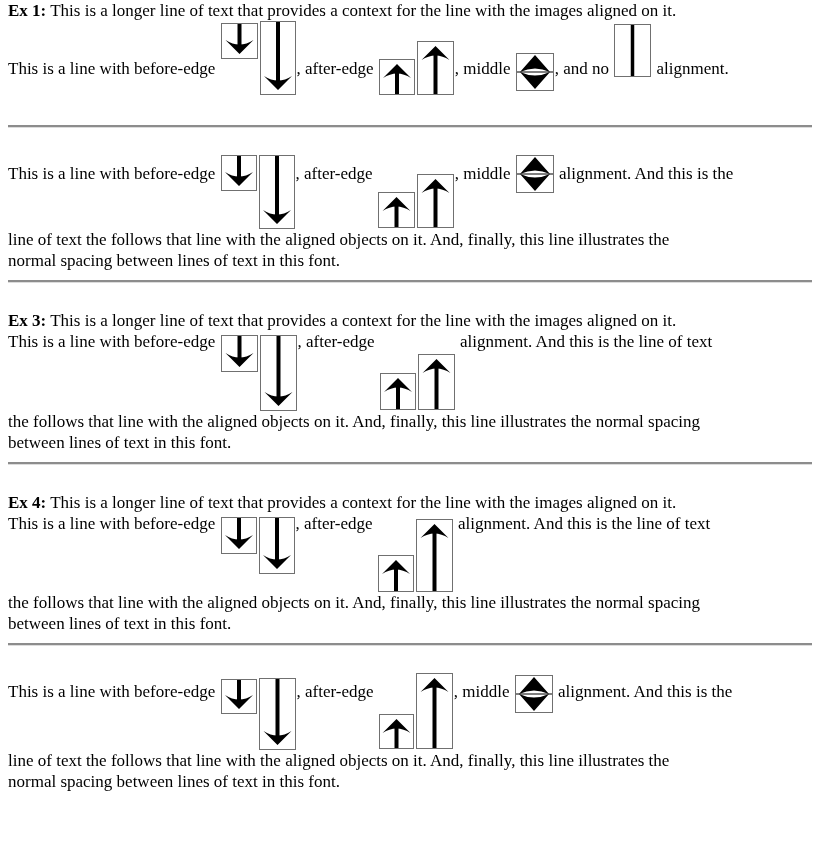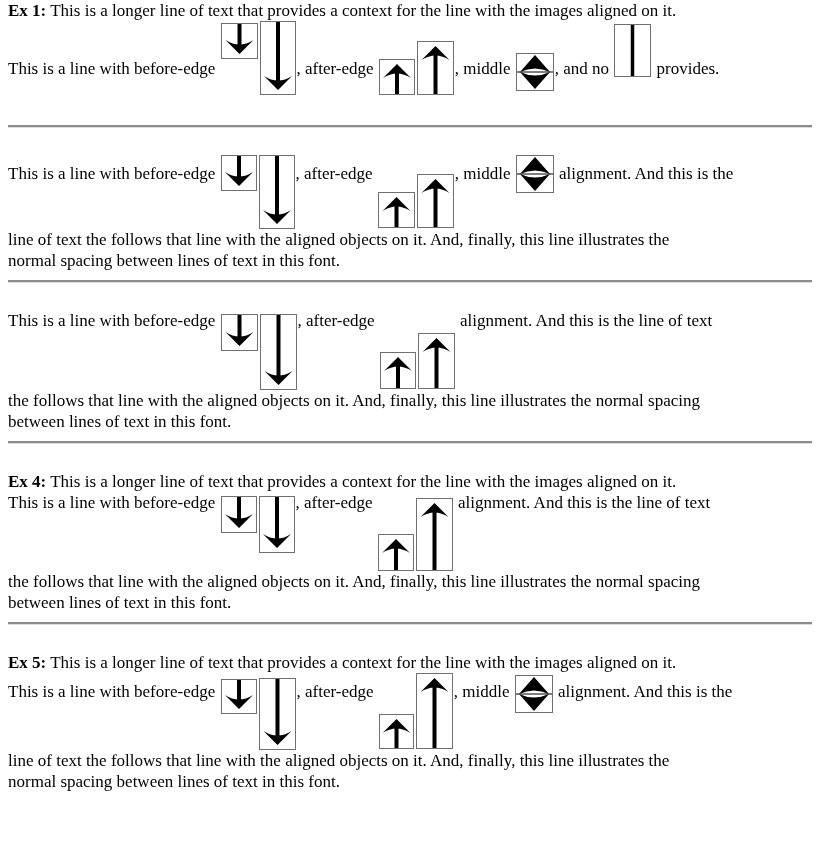--- a/index.html
+++ b/index.html
@@ -50,21 +50,21 @@
             <path d="M17 4 L3 18 Q17 9 31 18 Z" fill="#000000"></path>
           </svg></span><span class="ibox" style="width: 37px; height: 54px; vertical-align: -21px;"><svg width="35" height="52" viewBox="0 0 35 52">
             <path d="M15.5 13 h4 v39 h-4 Z" fill="#000000"></path>
             <path d="M17.5 4 L3.5 18 Q17.5 9 31.5 18 Z" fill="#000000"></path>
           </svg></span><span>, middle </span><span class="ibox" style="width: 38px; height: 38px; vertical-align: -17px;"><svg width="36" height="36" viewBox="0 0 36 36">
             <path d="M0 17.25 h36 v1.5 h-36 Z" fill="#555555"></path>
             <path d="M18 1 L3 18 Q18 11 33 18 Z" fill="#000000"></path>
             <path d="M18 35 L3 18 Q18 25 33 18 Z" fill="#000000"></path>
           </svg></span><span>, and no </span><span class="ibox" style="width: 37px; height: 53px; vertical-align: -3px;"><svg width="35" height="51" viewBox="0 0 35 51">
             <path d="M15.75 0 h3.5 v51 h-3.5 Z" fill="#000000"></path>
-          </svg></span><span> provides.</span><br><br></p>
+          </svg></span><span> alignment.</span><br><br></p>
     <hr>
   </section>
 
   <section class="example">
     <p class="image-line"><span>This is a line with before-edge </span><span class="ibox" style="width: 36px; height: 36px; vertical-align: -12px;"><svg width="34" height="34" viewBox="0 0 34 34">
             <path d="M15 0 h4 v21 h-4 Z" fill="#000000"></path>
             <path d="M17 30 L3 16 Q17 25 31 16 Z" fill="#000000"></path>
           </svg></span><span class="ibox" style="width: 36px; height: 74px; vertical-align: -50px;"><svg width="34" height="72" viewBox="0 0 34 72">
             <path d="M15 0 h4 v59 h-4 Z" fill="#000000"></path>
             <path d="M17 68 L3 54 Q17 63 31 54 Z" fill="#000000"></path>
@@ -76,20 +76,21 @@
             <path d="M17.5 4 L3.5 18 Q17.5 9 31.5 18 Z" fill="#000000"></path>
           </svg></span><span>, middle </span><span class="ibox" style="width: 38px; height: 38px; vertical-align: -14px;"><svg width="36" height="36" viewBox="0 0 36 36">
             <path d="M0 17.25 h36 v1.5 h-36 Z" fill="#555555"></path>
             <path d="M18 1 L3 18 Q18 11 33 18 Z" fill="#000000"></path>
             <path d="M18 35 L3 18 Q18 25 33 18 Z" fill="#000000"></path>
           </svg></span><span> alignment. And this is the</span><br><span>line of text the follows that line with the aligned objects on it. And, finally, this line illustrates the</span><br><span>normal spacing between lines of text in this font.</span></p>
     <hr>
   </section>
 
   <section class="example">
+    <p class="context-line"><b class="ex-label">Ex 3:</b><span> This is a longer line of text that provides a context for the line with the images aligned on it.</span></p>
     <p class="image-line"><span>This is a line with before-edge </span><span class="ibox" style="width: 37px; height: 37px; vertical-align: -25px;"><svg width="35" height="35" viewBox="0 0 35 35">
             <path d="M15.5 0 h4 v22 h-4 Z" fill="#000000"></path>
             <path d="M17.5 31 L3.5 17 Q17.5 26 31.5 17 Z" fill="#000000"></path>
           </svg></span><span class="ibox" style="width: 37px; height: 76px; vertical-align: -64px;"><svg width="35" height="74" viewBox="0 0 35 74">
             <path d="M15.5 0 h4 v61 h-4 Z" fill="#000000"></path>
             <path d="M17.5 70 L3.5 56 Q17.5 65 31.5 56 Z" fill="#000000"></path>
           </svg></span><span>, after-edge </span><span class="ibox" style="width: 36px; height: 37px; vertical-align: -63px;"><svg width="34" height="35" viewBox="0 0 34 35">
             <path d="M15 13 h4 v22 h-4 Z" fill="#000000"></path>
             <path d="M17 4 L3 18 Q17 9 31 18 Z" fill="#000000"></path>
           </svg></span><span class="ibox" style="width: 37px; height: 56px; vertical-align: -63px;"><svg width="35" height="54" viewBox="0 0 35 54">
@@ -111,21 +112,20 @@
             <path d="M15 13 h4 v22 h-4 Z" fill="#000000"></path>
             <path d="M17 4 L3 18 Q17 9 31 18 Z" fill="#000000"></path>
           </svg></span><span class="ibox" style="width: 37px; height: 73px; vertical-align: -63px;"><svg width="35" height="71" viewBox="0 0 35 71">
             <path d="M15.5 13 h4 v58 h-4 Z" fill="#000000"></path>
             <path d="M17.5 4 L3.5 18 Q17.5 9 31.5 18 Z" fill="#000000"></path>
           </svg></span><span> alignment. And this is the line of text</span><br><span>the follows that line with the aligned objects on it. And, finally, this line illustrates the normal spacing</span><br><span>between lines of text in this font.</span></p>
     <hr>
   </section>
 
   <section class="example">
-    <p class="context-line"><b class="ex-label">Ex 5:</b><span> This is a longer line of text that provides a context for the line with the images aligned on it.</span></p>
     <p class="image-line"><span>This is a line with before-edge </span><span class="ibox" style="width: 36px; height: 35px; vertical-align: -17px;"><svg width="34" height="33" viewBox="0 0 34 33">
             <path d="M15 0 h4 v20 h-4 Z" fill="#000000"></path>
             <path d="M17 29 L3 15 Q17 24 31 15 Z" fill="#000000"></path>
           </svg></span><span class="ibox" style="width: 37px; height: 72px; vertical-align: -53px;"><svg width="35" height="70" viewBox="0 0 35 70">
             <path d="M15.5 0 h4 v57 h-4 Z" fill="#000000"></path>
             <path d="M17.5 66 L3.5 52 Q17.5 61 31.5 52 Z" fill="#000000"></path>
           </svg></span><span>, after-edge </span><span class="ibox" style="width: 35px; height: 35px; vertical-align: -52px;"><svg width="33" height="33" viewBox="0 0 33 33">
             <path d="M14.5 13 h4 v20 h-4 Z" fill="#000000"></path>
             <path d="M16.5 4 L2.5 18 Q16.5 9 30.5 18 Z" fill="#000000"></path>
           </svg></span><span class="ibox" style="width: 37px; height: 76px; vertical-align: -52px;"><svg width="35" height="74" viewBox="0 0 35 74">

